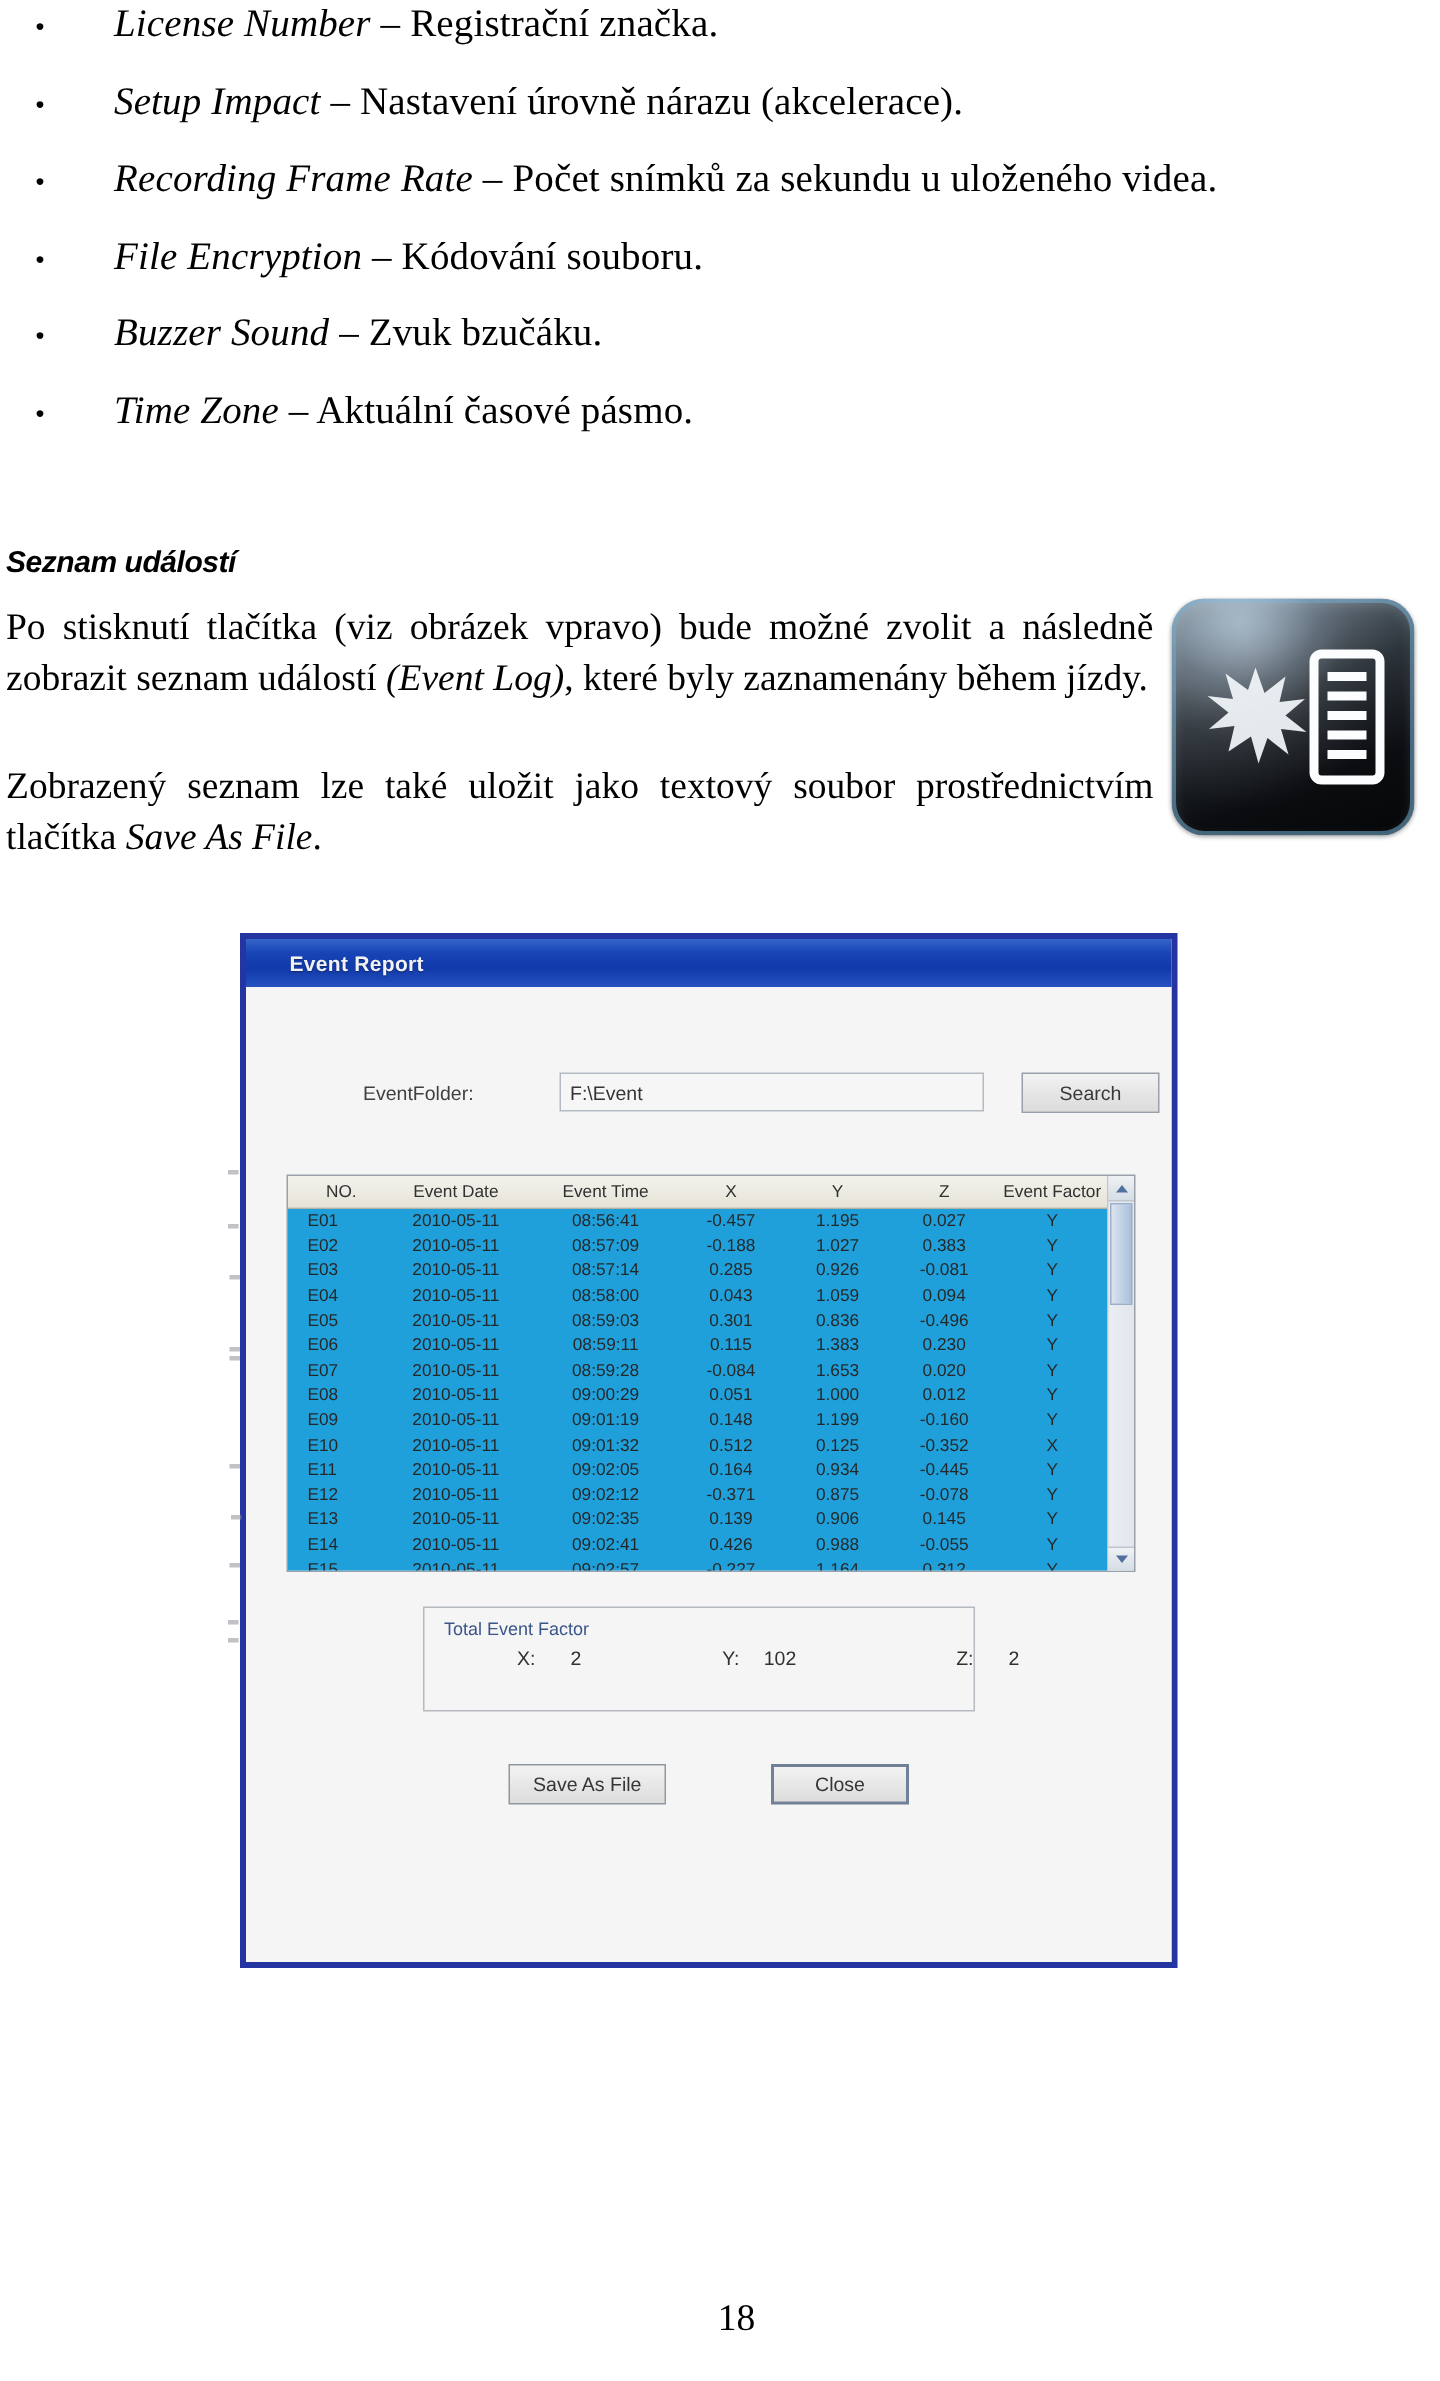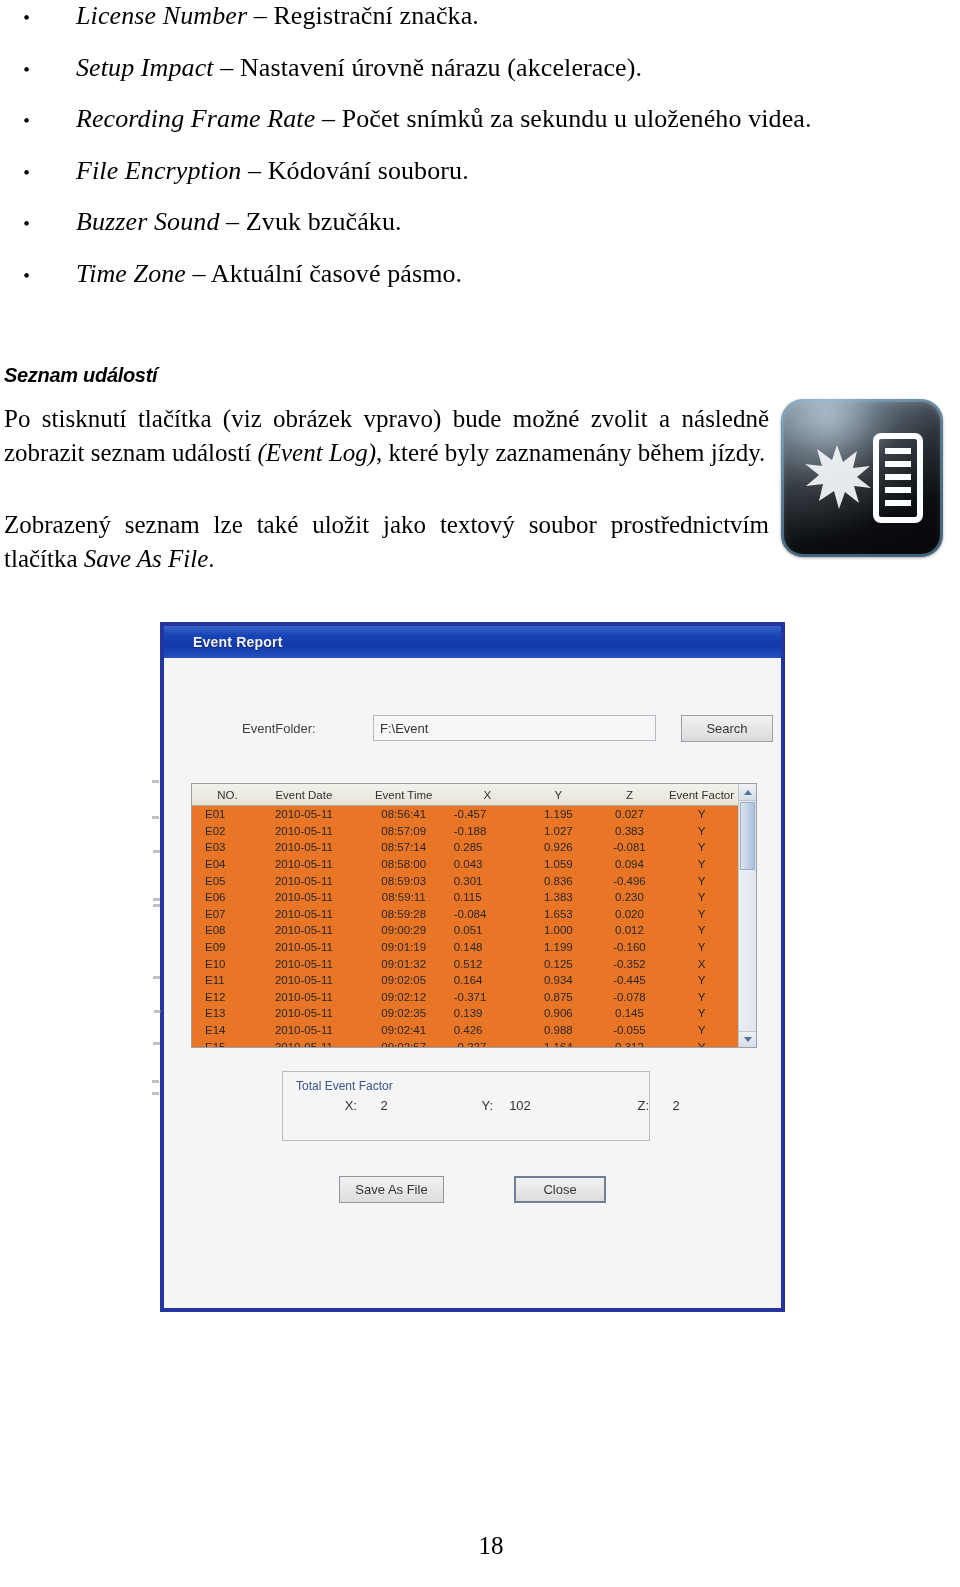--- a/index.html
+++ b/index.html
@@ -218,34 +218,34 @@
     background: linear-gradient(180deg, #fbfaf4 0%, #eeebdd 100%);
     border-bottom: 1px solid #b9b6a7;
     align-items: center;
     font-size: 11.5px;
     color: #2b2b2b;
   }
   .tbl-header .cell { text-align: center; }
   .tbl-rows {
     flex: 1;
     overflow: hidden;
-    background: #f97316;
+    background: #0ea5e9;
   }
   .tbl-row {
     display: flex;
     height: 16.6px;
     align-items: center;
     font-size: 11.5px;
     color: #1f1f1f;
   }
   .cell { box-sizing: border-box; padding: 0 2px; }
   .c-no     { width: 62px;  text-align: left; padding-left: 13px; }
   .c-date   { width: 108px; text-align: center; }
   .c-time   { width: 100px; text-align: center; }
-  .c-x      { width: 74px;  }
+  .c-x      { width: 74px;  text-align: center; }
   .c-y      { width: 74px;  text-align: center; }
   .c-z      { width: 74px;  text-align: center; }
   .c-factor { width: 76px;  text-align: center; }
 
   .tbl-scroll {
     width: 17px;
     border-left: 1px solid #c4c9d1;
     background: linear-gradient(90deg, #f3f6fb 0%, #e9eef6 100%);
     position: relative;
   }

